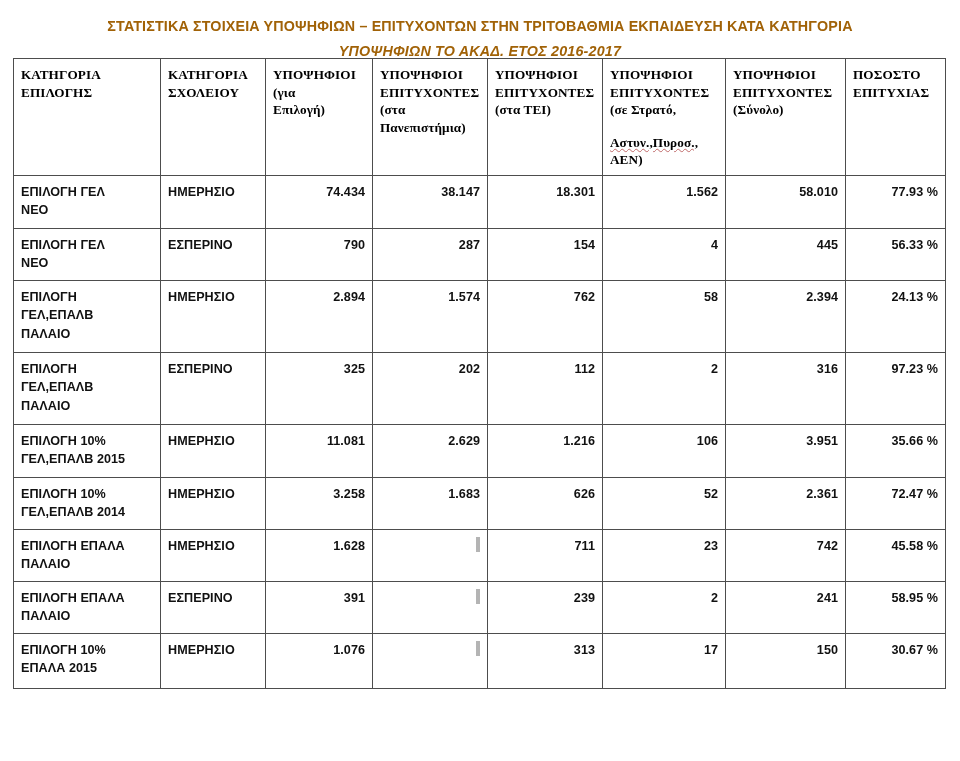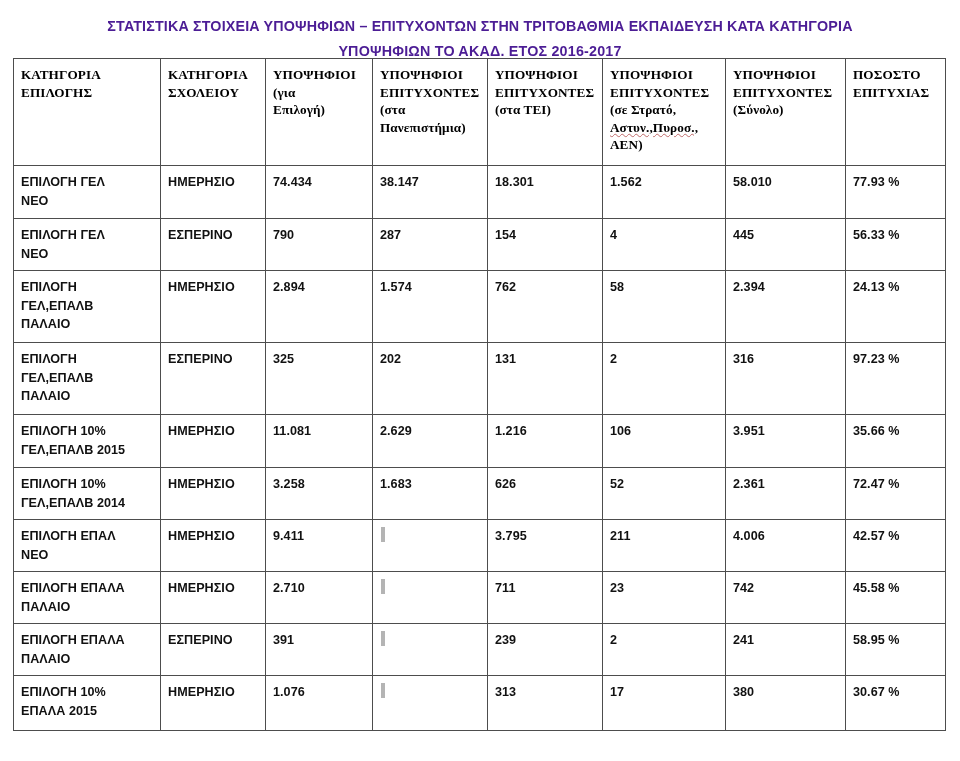--- a/index.html
+++ b/index.html
@@ -29,25 +29,26 @@
     padding-left: 48px;
     padding-right: 48px;
     text-align: center;
   }
   .title-line {
     font-family: "Liberation Sans", sans-serif;
     font-weight: bold;
     font-size: 14.3px;
     line-height: 25px;
     letter-spacing: 0.15px;
-    color: #4c1d95;
+    color: #a16207;
     white-space: nowrap;
   }
   .title-line.line2 {
     letter-spacing: 0.2px;
+    font-style: italic;
   }
 
   
   .table-wrap {
     position: absolute;
     left: 13px;
     top: 58px;
     width: 932px;
   }
   table.stats {
@@ -90,20 +91,21 @@
     display: block;
     white-space: pre-line;
   }
   .hdr-sub {
     display: block;
     white-space: pre-line;
   }
   .hdr-sub.squiggle {
     display: block;
     white-space: pre-line;
+    margin-top: 15px;
   }
   .squiggle-word {
     text-decoration: underline;
     text-decoration-style: wavy;
     text-decoration-color: #c06a6a;
     text-decoration-thickness: 1px;
     text-underline-offset: 1px;
   }
 
   
@@ -114,20 +116,21 @@
     line-height: 18.5px;
     color: #111111;
     letter-spacing: 0.05px;
   }
   td.cat {
     white-space: pre-line;
     margin-left: 42px;
   }
   td.num {
     white-space: nowrap;
+    text-align: right;
   }
 
   
   tr.r0 td { height: 53px; }
   tr.r1 td { height: 52px; }
   tr.r2 td { height: 72px; }
   tr.r3 td { height: 72px; }
   tr.r4 td { height: 53px; }
   tr.r5 td { height: 52px; }
   tr.r6 td { height: 52px; }
@@ -246,21 +249,21 @@
             <td class="num">2.394</td>
             <td class="num">24.13 %</td>
           </tr>
           <tr class="r3">
             <td class="cat">ΕΠΙΛΟΓΗ
 ΓΕΛ,ΕΠΑΛΒ
 ΠΑΛΑΙΟ</td>
             <td class="cat">ΕΣΠΕΡΙΝΟ</td>
             <td class="num">325</td>
             <td class="num">202</td>
-            <td class="num">131</td>
+            <td class="num">112</td>
             <td class="num">2</td>
             <td class="num">316</td>
             <td class="num">97.23 %</td>
           </tr>
           <tr class="r4">
             <td class="cat">ΕΠΙΛΟΓΗ 10%
 ΓΕΛ,ΕΠΑΛΒ 2015</td>
             <td class="cat">ΗΜΕΡΗΣΙΟ</td>
             <td class="num">11.081</td>
             <td class="num">2.629</td>
@@ -273,36 +276,25 @@
             <td class="cat">ΕΠΙΛΟΓΗ 10%
 ΓΕΛ,ΕΠΑΛΒ 2014</td>
             <td class="cat">ΗΜΕΡΗΣΙΟ</td>
             <td class="num">3.258</td>
             <td class="num">1.683</td>
             <td class="num">626</td>
             <td class="num">52</td>
             <td class="num">2.361</td>
             <td class="num">72.47 %</td>
           </tr>
-          <tr class="r6">
-            <td class="cat">ΕΠΙΛΟΓΗ ΕΠΑΛ
-ΝΕΟ</td>
-            <td class="cat">ΗΜΕΡΗΣΙΟ</td>
-            <td class="num">9.411</td>
-            <td class="num"><span class="blank-marker"></span></td>
-            <td class="num">3.795</td>
-            <td class="num">211</td>
-            <td class="num">4.006</td>
-            <td class="num">42.57 %</td>
-          </tr>
           <tr class="r7">
             <td class="cat">ΕΠΙΛΟΓΗ ΕΠΑΛΑ
 ΠΑΛΑΙΟ</td>
             <td class="cat">ΗΜΕΡΗΣΙΟ</td>
-            <td class="num">2.710</td>
+            <td class="num">1.628</td>
             <td class="num"><span class="blank-marker"></span></td>
             <td class="num">711</td>
             <td class="num">23</td>
             <td class="num">742</td>
             <td class="num">45.58 %</td>
           </tr>
           <tr class="r8">
             <td class="cat">ΕΠΙΛΟΓΗ ΕΠΑΛΑ
 ΠΑΛΑΙΟ</td>
             <td class="cat">ΕΣΠΕΡΙΝΟ</td>
@@ -314,20 +306,20 @@
             <td class="num">58.95 %</td>
           </tr>
           <tr class="r9">
             <td class="cat">ΕΠΙΛΟΓΗ 10%
 ΕΠΑΛΑ 2015</td>
             <td class="cat">ΗΜΕΡΗΣΙΟ</td>
             <td class="num">1.076</td>
             <td class="num"><span class="blank-marker"></span></td>
             <td class="num">313</td>
             <td class="num">17</td>
-            <td class="num">380</td>
+            <td class="num">150</td>
             <td class="num">30.67 %</td>
           </tr>
         </tbody>
     </table>
   </div>
 
 </div>
 
 </body></html>

